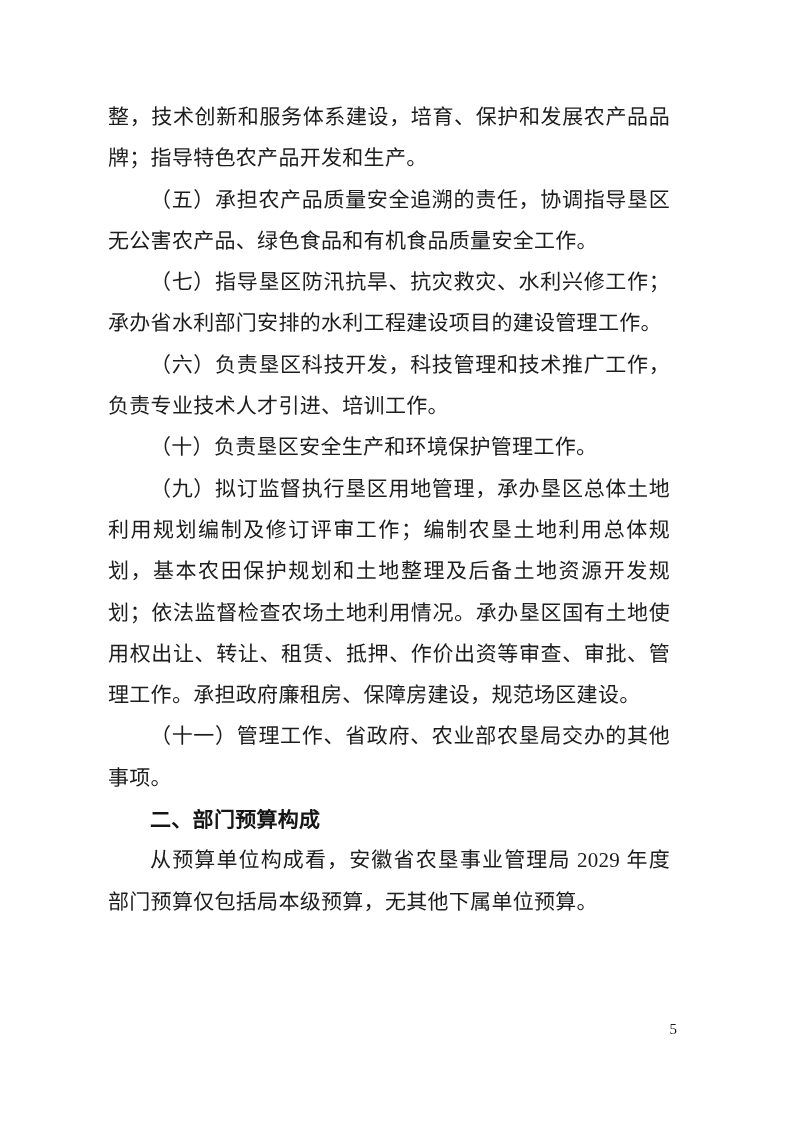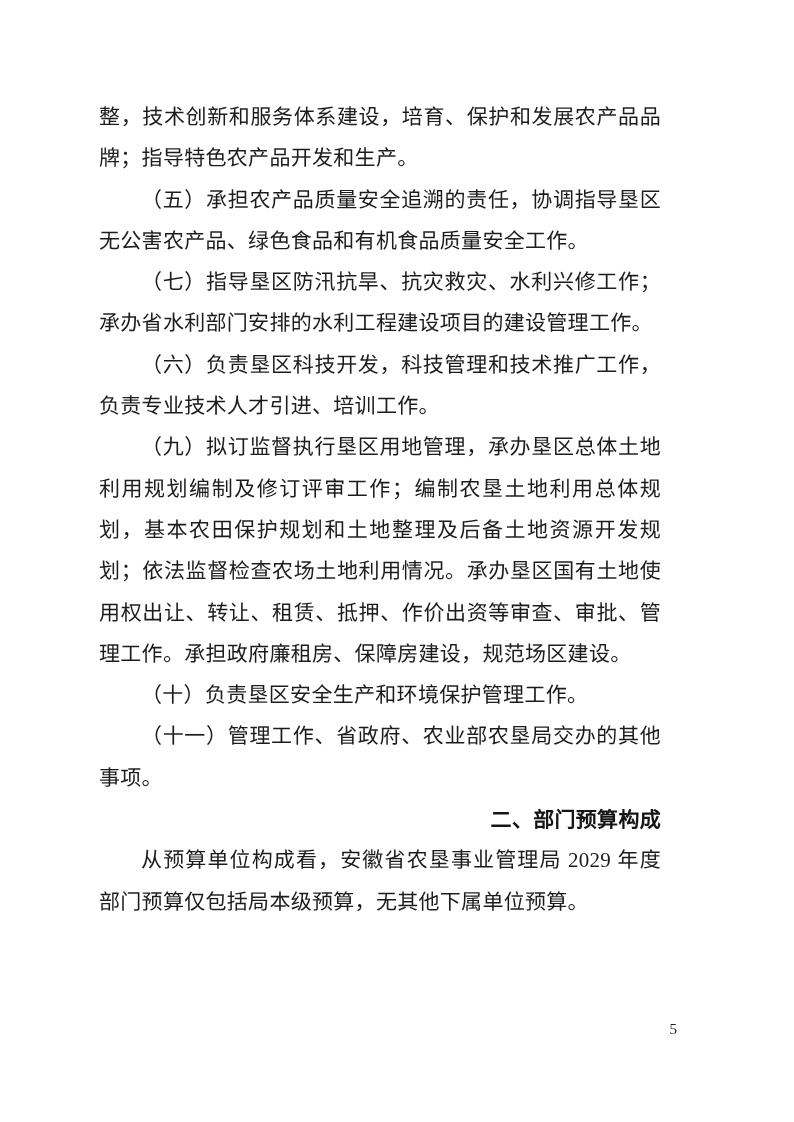--- a/index.html
+++ b/index.html
@@ -9,21 +9,21 @@
   }
   .page {
     position: relative;
     width: 794px;
     height: 1122px;
     background: #ffffff;
     overflow: hidden;
   }
   .doc-body {
     position: absolute;
-    left: 99px;
+    left: 108px;
     top: 97px;
     width: 562px;
     font-family: "Liberation Serif", "DejaVu Serif", serif;
     font-size: 21px;
     line-height: 41.3px;
     color: #1c1c1c;
     letter-spacing: 0.3px;
   }
   .doc-body p {
     margin: 0;
@@ -33,21 +33,21 @@
   p.para-indent {
     text-indent: 2em;
   }
   p.para-continuation {
     text-indent: 0;
   }
   p.para-heading {
     font-family: "Liberation Sans", "DejaVu Sans", sans-serif;
     font-weight: 700;
     text-indent: 2em;
-    text-align: right;
+    text-align: left;
     color: #151515;
   }
   .page-number {
     position: absolute;
     left: 115px;
     top: 1019px;
     width: 562px;
     text-align: right;
     font-family: "Liberation Serif", "DejaVu Serif", serif;
     font-size: 15px;
@@ -57,20 +57,20 @@
 </style>
 </head>
 <body>
 
 <div class="page">
   <div class="doc-body" id="doc-body">
       <p class="para-continuation">整，技术创新和服务体系建设，培育、保护和发展农产品品牌；指导特色农产品开发和生产。</p>
       <p class="para-indent">（五）承担农产品质量安全追溯的责任，协调指导垦区无公害农产品、绿色食品和有机食品质量安全工作。</p>
       <p class="para-indent">（七）指导垦区防汛抗旱、抗灾救灾、水利兴修工作；承办省水利部门安排的水利工程建设项目的建设管理工作。</p>
       <p class="para-indent">（六）负责垦区科技开发，科技管理和技术推广工作，负责专业技术人才引进、培训工作。</p>
+      <p class="para-indent">（十）负责垦区安全生产和环境保护管理工作。</p>
       <p class="para-indent">（九）拟订监督执行垦区用地管理，承办垦区总体土地利用规划编制及修订评审工作；编制农垦土地利用总体规划，基本农田保护规划和土地整理及后备土地资源开发规划；依法监督检查农场土地利用情况。承办垦区国有土地使用权出让、转让、租赁、抵押、作价出资等审查、审批、管理工作。承担政府廉租房、保障房建设，规范场区建设。</p>
-      <p class="para-indent">（十）负责垦区安全生产和环境保护管理工作。</p>
       <p class="para-indent">（十一）管理工作、省政府、农业部农垦局交办的其他事项。</p>
       <p class="para-heading">二、部门预算构成</p>
       <p class="para-indent">从预算单位构成看，安徽省农垦事业管理局 2029 年度部门预算仅包括局本级预算，无其他下属单位预算。</p>
     </div>
   <div class="page-number">5</div>
 </div>
 
 </body></html>

